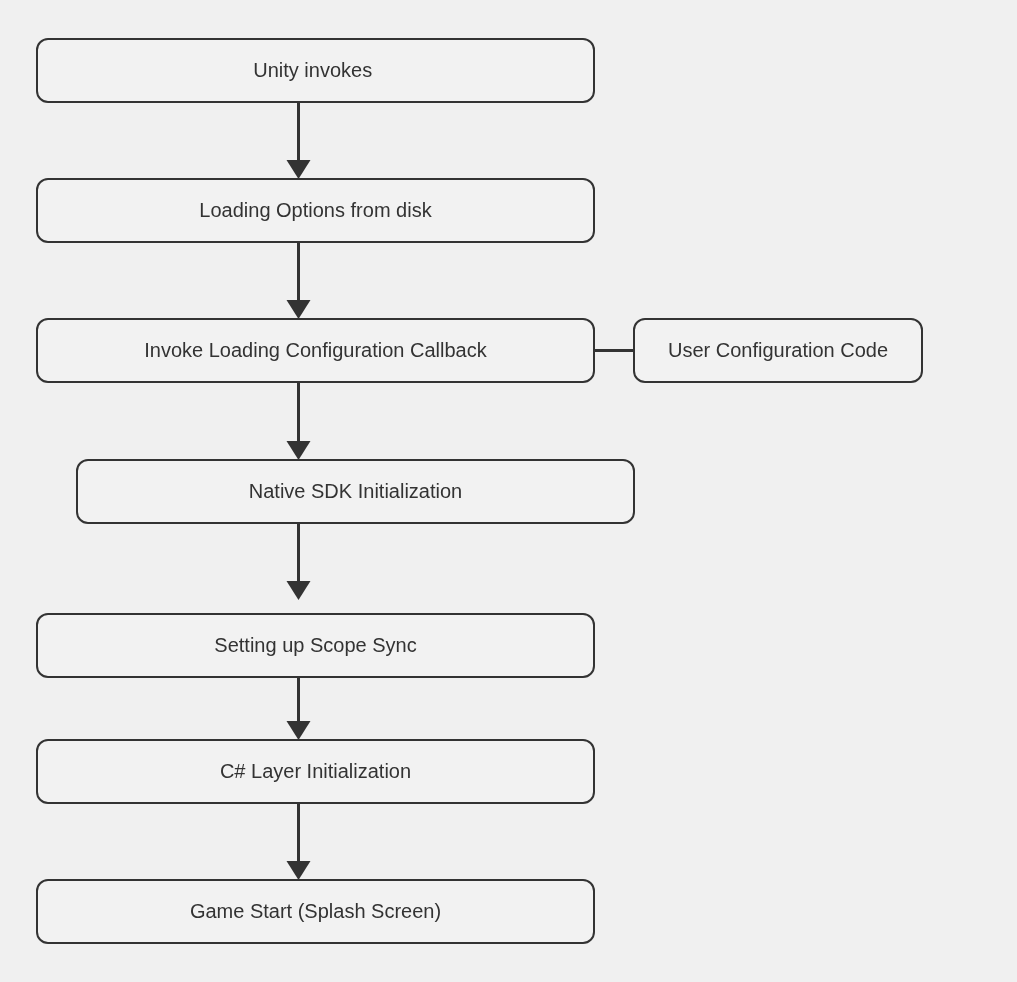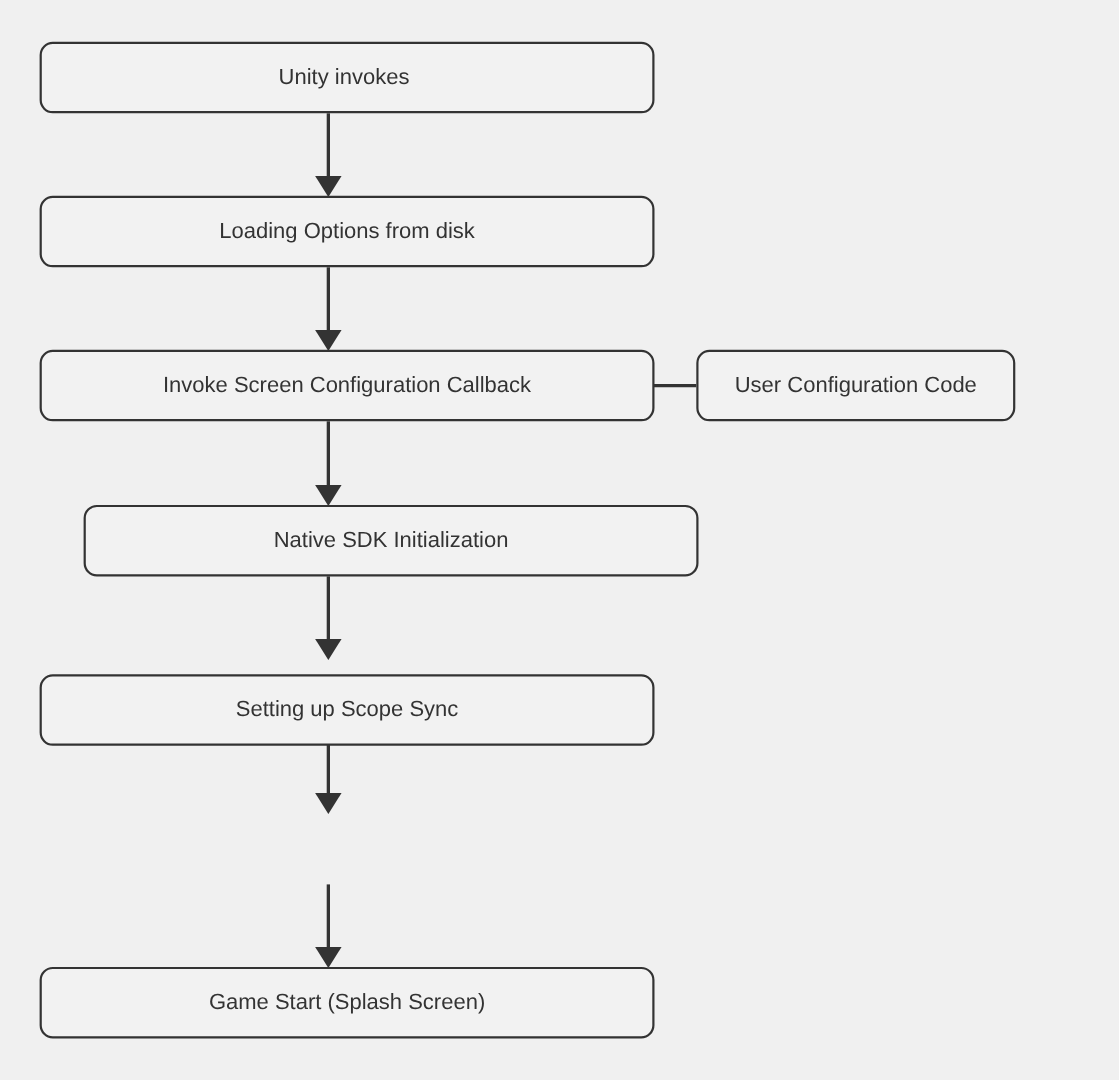--- a/index.html
+++ b/index.html
@@ -90,33 +90,36 @@
 
   <div class="node main-col n1">
     <span>Unity invokes </span>
   </div>
 
   <div class="node main-col n2">
     <span>Loading Options from disk</span>
   </div>
 
   <div class="node main-col n3">
-    <span>Invoke Screen Configuration Callback</span>
+    <span>Invoke Loading Configuration Callback</span>
   </div>
 
   <div class="node side">
     <span>User Configuration Code</span>
   </div>
 
   <div class="node main-col n4">
     <span>Native SDK Initialization</span>
   </div>
 
   <div class="node main-col n5">
     <span>Setting up Scope Sync</span>
   </div>
 
+  <div class="node main-col n6">
+    <span>C# Layer Initialization</span>
+  </div>
 
   <div class="node main-col n7">
     <span>Game Start (Splash Screen)</span>
   </div>
 
 </div>
 
 </body></html>

